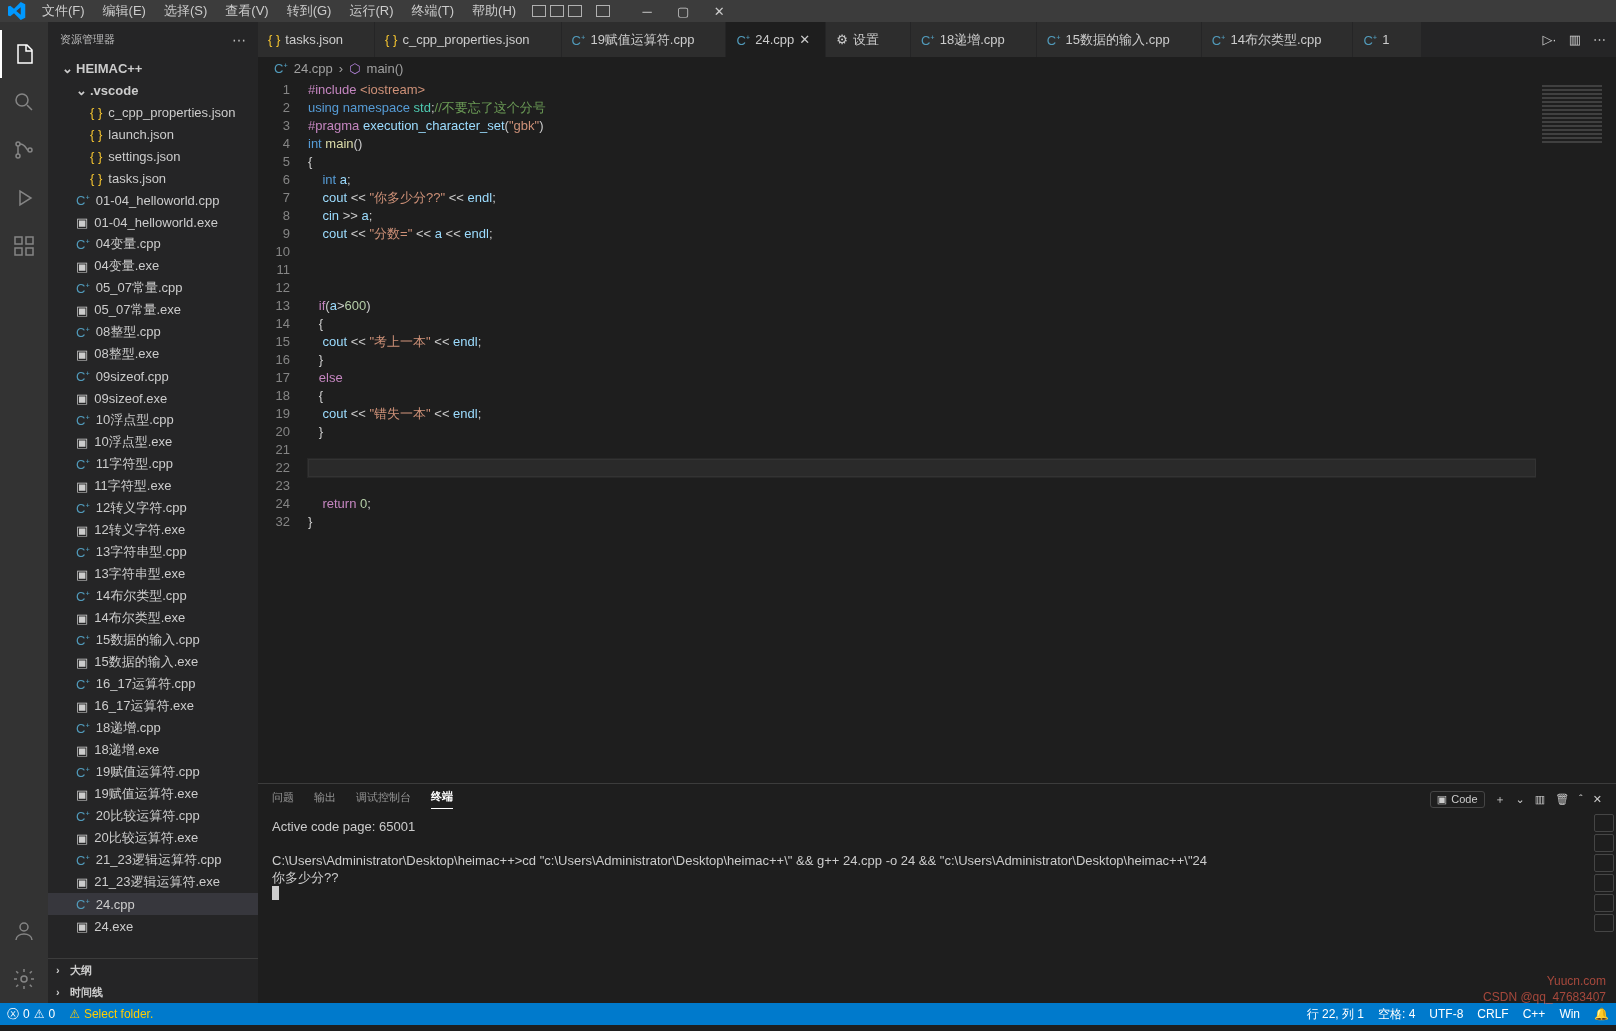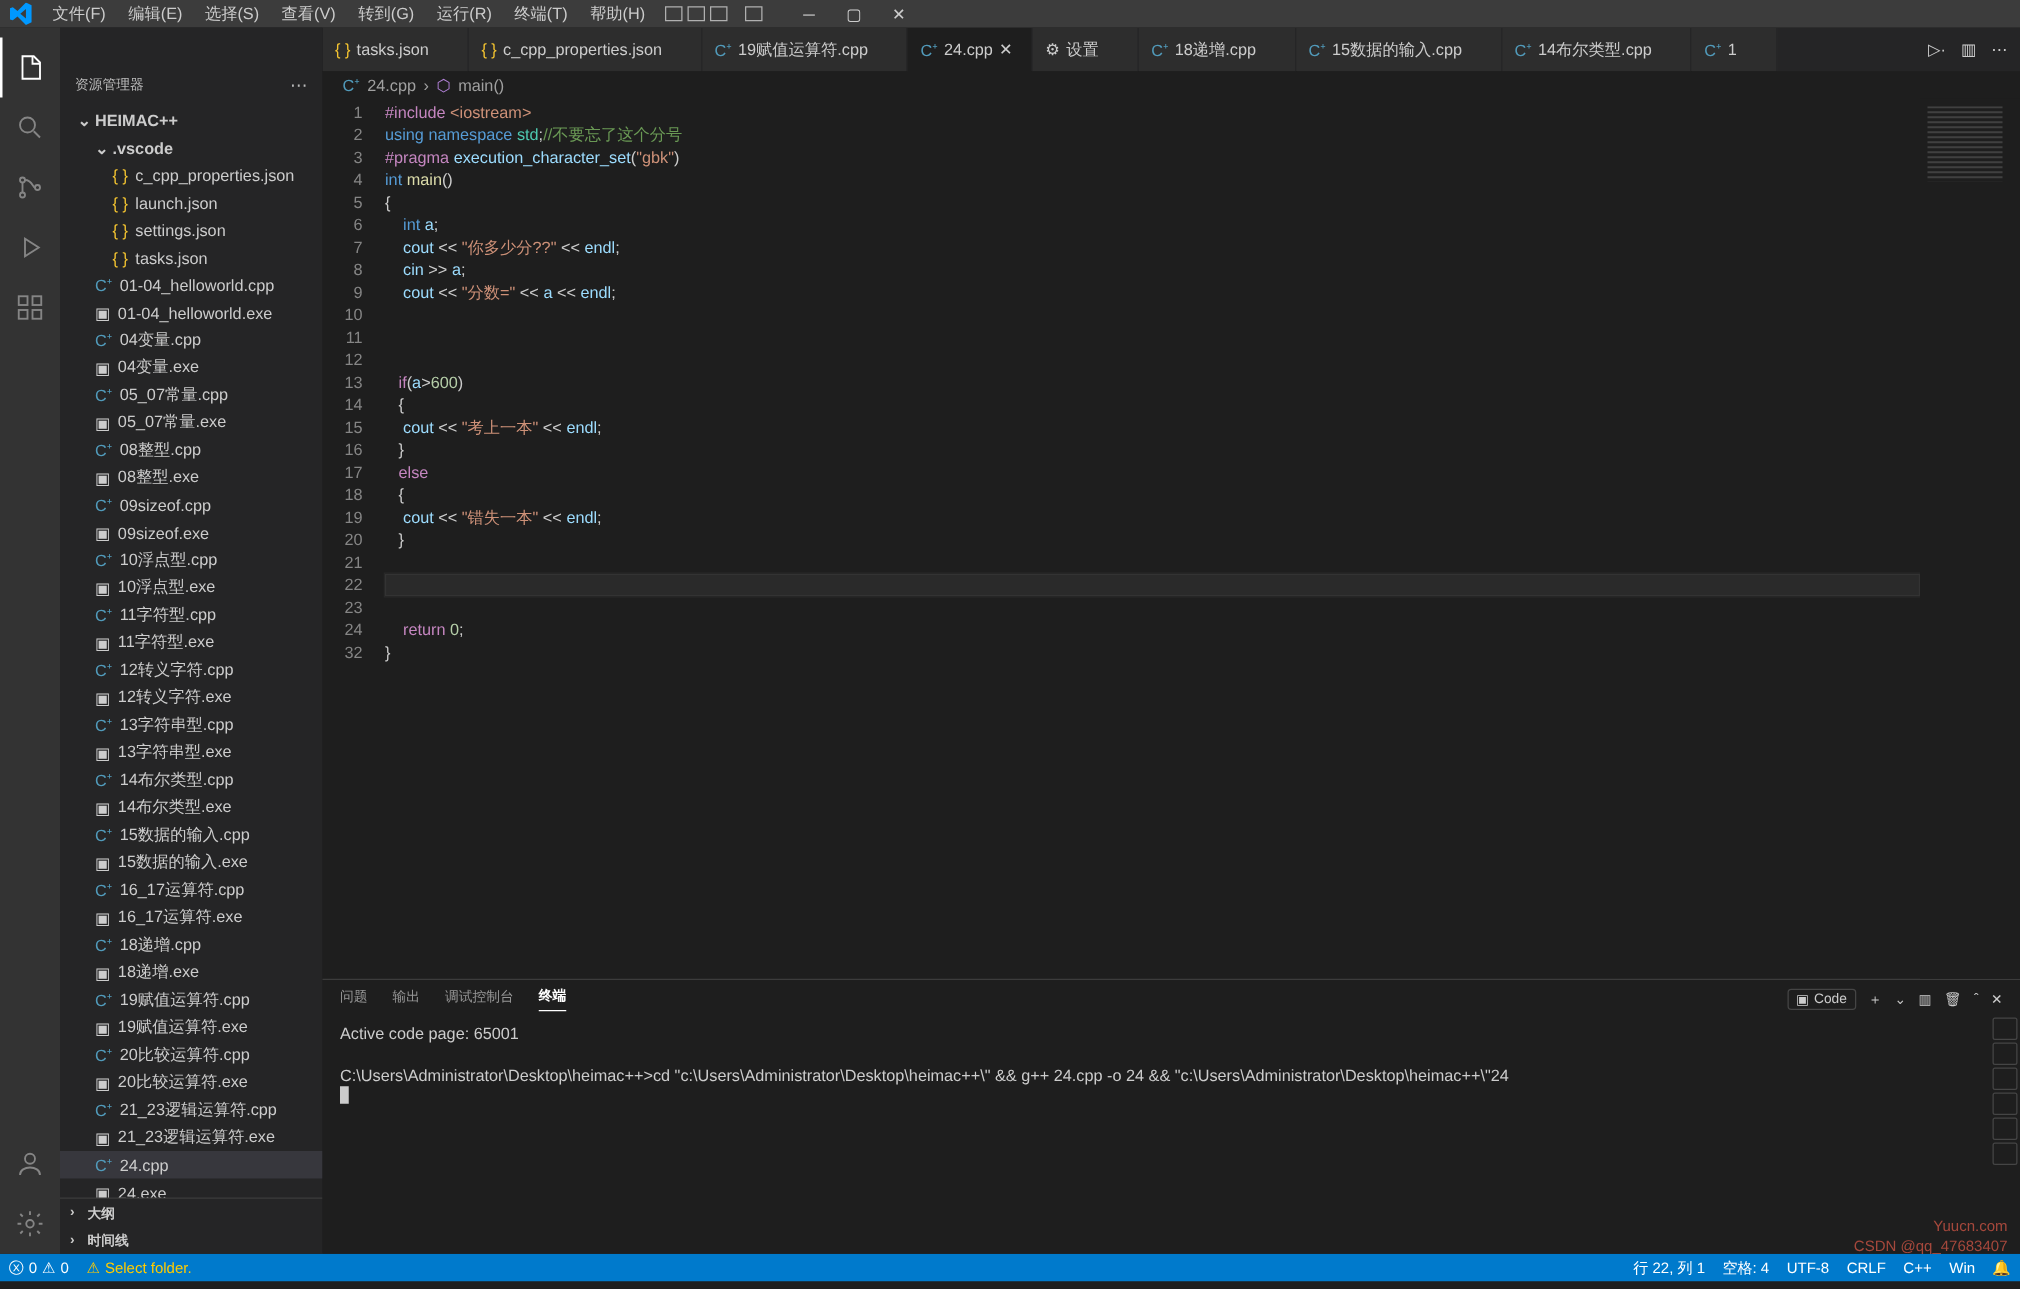--- a/index.html
+++ b/index.html
@@ -14,21 +14,21 @@
   .layout-box{width:14px;height:12px;border:1px solid #b0b0b0;}
   .win-btn{width:30px;height:22px;display:flex;align-items:center;justify-content:center;}
 
   .workbench{display:flex;height:calc(100% - 28px - 22px);}
   .activitybar{width:48px;background:#333333;display:flex;flex-direction:column;align-items:center;padding-top:8px;}
   .activity-item{width:48px;height:48px;display:flex;align-items:center;justify-content:center;color:#858585;cursor:pointer;}
   .activity-item.active{color:#fff;border-left:2px solid #fff;}
   .activity-spacer{flex:1;}
   
   .sidebar{width:210px;background:#252526;display:flex;flex-direction:column;}
-  .sidebar-title{height:35px;display:flex;align-items:center;justify-content:space-between;padding:0 12px;font-size:11px;color:#bbb;margin-top:28px;}
+  .sidebar-title{height:35px;display:flex;align-items:center;justify-content:space-between;padding:0 12px;font-size:11px;color:#bbb;}
   .sidebar-actions{display:flex;gap:8px;font-size:14px;}
   .tree{flex:1;overflow-y:auto;}
   .tree-item{height:22px;display:flex;align-items:center;padding-left:14px;cursor:pointer;font-size:13px;color:#ccc;white-space:nowrap;}
   .tree-item.active{background:#37373d;}
   .tree-item.folder{font-weight:bold;}
   .tree-item .chev{width:14px;display:inline-block;color:#ccc;}
   .tree-indent-1{padding-left:28px;}
   .tree-indent-2{padding-left:42px;}
   .icon-json{color:#f4c430;margin-right:6px;}
   .icon-cpp{color:#519aba;margin-right:6px;}
@@ -354,20 +354,21 @@
           <div class="term-side-box"></div>
             <div class="term-side-box"></div>
             <div class="term-side-box"></div>
           <div class="term-side-box"></div>
             <div class="term-side-box"></div>
             <div class="term-side-box"></div>
         </div>
       <div>Active code page: 65001</div>
           <div>&nbsp;</div>
           <div>C:\Users\Administrator\Desktop\heimac++&gt;cd "c:\Users\Administrator\Desktop\heimac++\" &amp;&amp; g++ 24.cpp -o 24 &amp;&amp; "c:\Users\Administrator\Desktop\heimac++\"24</div>
+          <div>你多少分??</div>
           <div><span class="cursor"></span></div>
         </div>
     </div>
   </div>
 </div>
 
 <div class="statusbar">
   <div class="status-item">ⓧ <span>0</span> ⚠ <span>0</span></div>
   <div class="status-item status-yellow">⚠ <span>Select folder.</span></div>
   <div class="status-spacer"></div>

